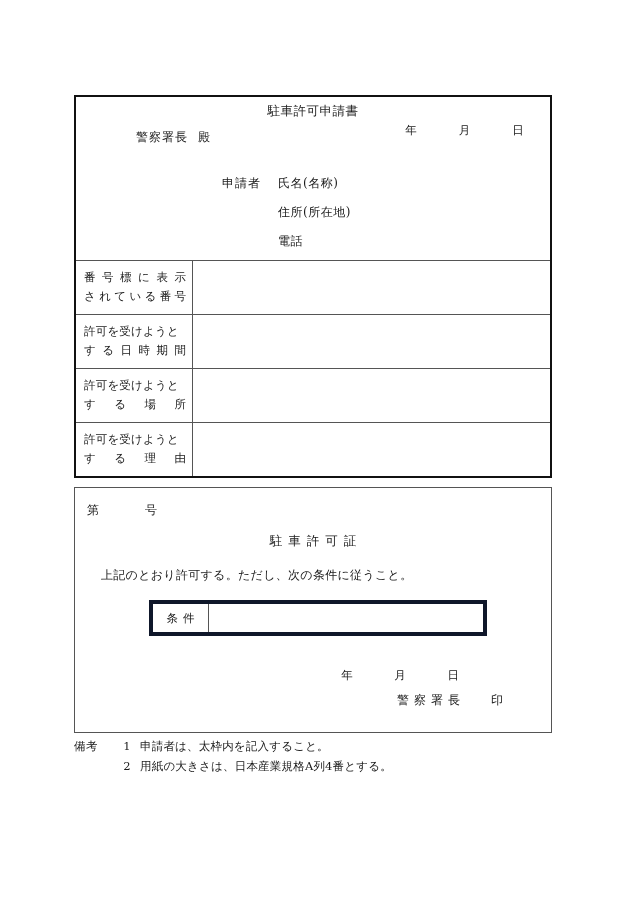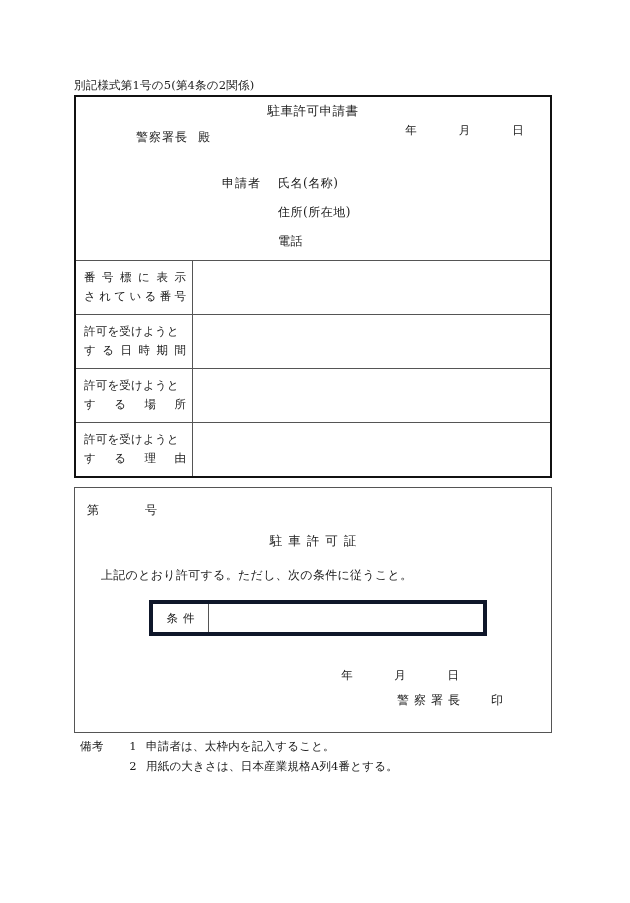--- a/index.html
+++ b/index.html
@@ -210,40 +210,39 @@
 
   
   .notes {
     position: absolute;
     left: 74px;
     top: 736px;
     width: 500px;
     font-size: 11.5px;
     line-height: 20px;
   }
-  .note-row { display: flex; margin-left: 6px; }
+  .note-row { display: flex; }
   .note-head {
     width: 40px;
     flex: 0 0 40px;
     letter-spacing: 0.5px;
   }
   .note-num {
     width: 26px;
     flex: 0 0 26px;
     text-align: center;
     font-family: "DejaVu Serif", "Liberation Serif", serif;
   }
   .note-text { flex: 1 1 auto; letter-spacing: 0.2px; }
 </style>
 </head>
 <body>
 
 <div class="page">
 
-  <div class="form-code">別記様式第1号の5(第4条の2関係)</div>
 
   <div class="app-block">
 
     <div class="app-head">
       <div class="doc-title">駐車許可申請書</div>
 
       <div class="head-date">
         <span class="hd-y">年</span>
         <span class="hd-m">月</span>
         <span class="hd-d">日</span>

